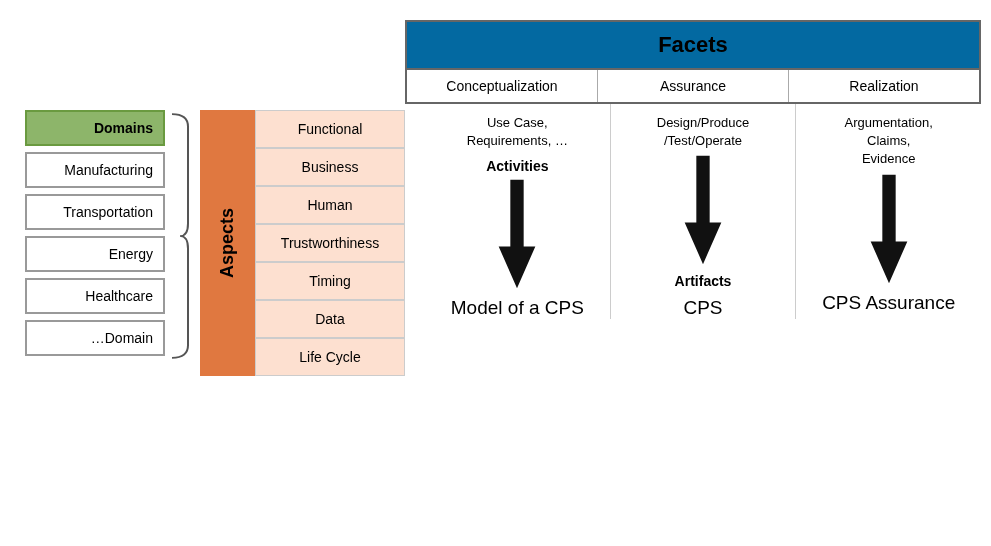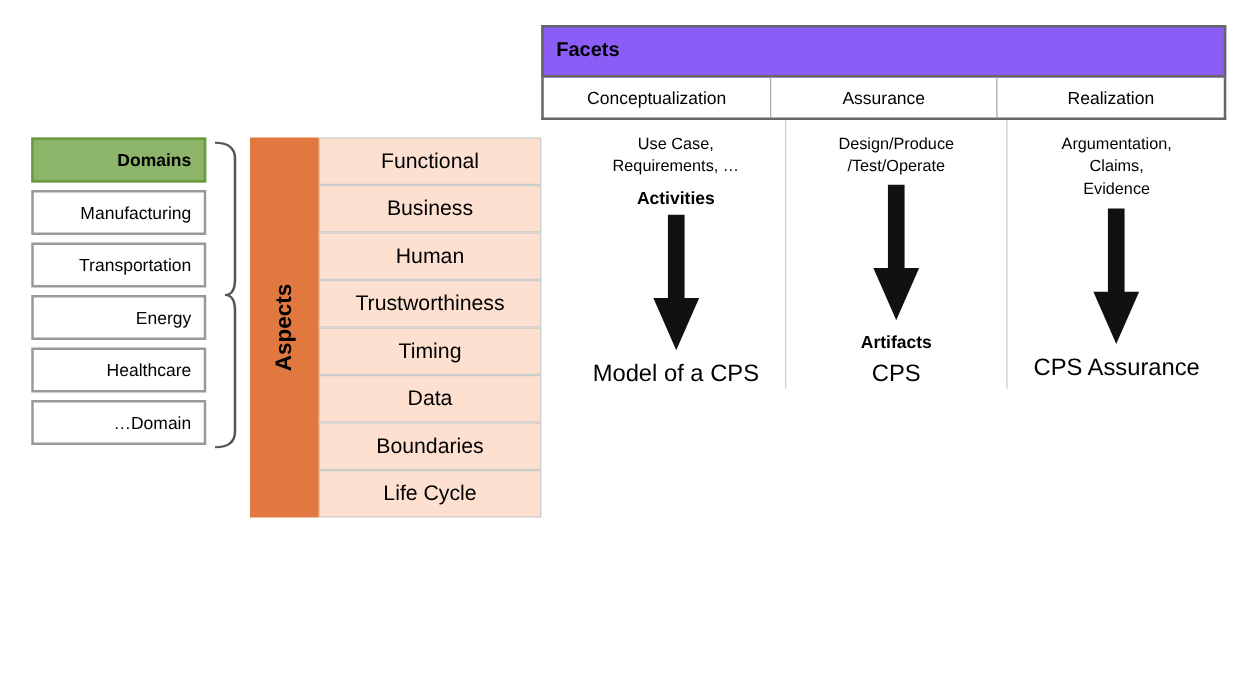--- a/index.html
+++ b/index.html
@@ -91,39 +91,40 @@
       display: flex;
       flex-direction: column;
       flex-shrink: 0;
     }
 
     .aspect-row {
       border: 1px solid #ccc;
       background: #fde0d0;
       padding: 6px 18px;
       text-align: center;
-      font-size: 17px;
-      width: 178px;
+      font-size: 14px;
+      width: 150px;
       height: 38px;
       display: flex;
       align-items: center;
       justify-content: center;
     }
 
     
     .facets-section {
       margin-left: 0px;
       flex: 1;
       display: flex;
       flex-direction: column;
     }
 
     .facets-header-row {
-      background: #8b5cf6;
-      font-size: 16px;
+      background: #0369a1;
+      text-align: center;
+      font-size: 22px;
       font-weight: bold;
       padding: 10px;
       border: 2px solid #666;
     }
 
     .facets-sub-headers {
       display: flex;
       border-left: 2px solid #666;
       border-right: 2px solid #666;
       border-bottom: 2px solid #666;
@@ -215,21 +216,20 @@
     <div class="aspects-label-col">
       <span>Aspects</span>
     </div>
     <div class="aspect-rows" id="aspect-rows">
         <div class="aspect-row">Functional</div>
         <div class="aspect-row">Business</div>
         <div class="aspect-row">Human</div>
         <div class="aspect-row">Trustworthiness</div>
         <div class="aspect-row">Timing</div>
         <div class="aspect-row">Data</div>
-        <div class="aspect-row">Boundaries</div>
         <div class="aspect-row">Life Cycle</div>
       </div>
   </div>
 
   <div class="facets-section">
     <div class="facets-header-row">Facets</div>
     <div class="facets-sub-headers" id="facets-sub-headers">
         <div class="facet-col-header">Conceptualization</div>
         <div class="facet-col-header">Assurance</div>
         <div class="facet-col-header">Realization</div>

